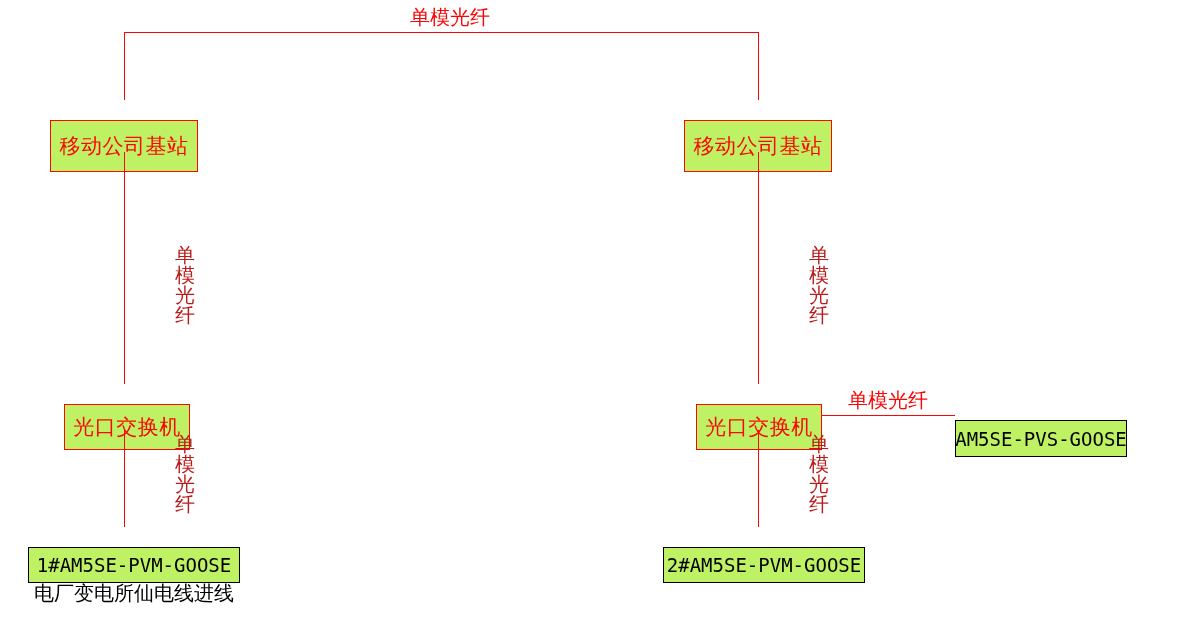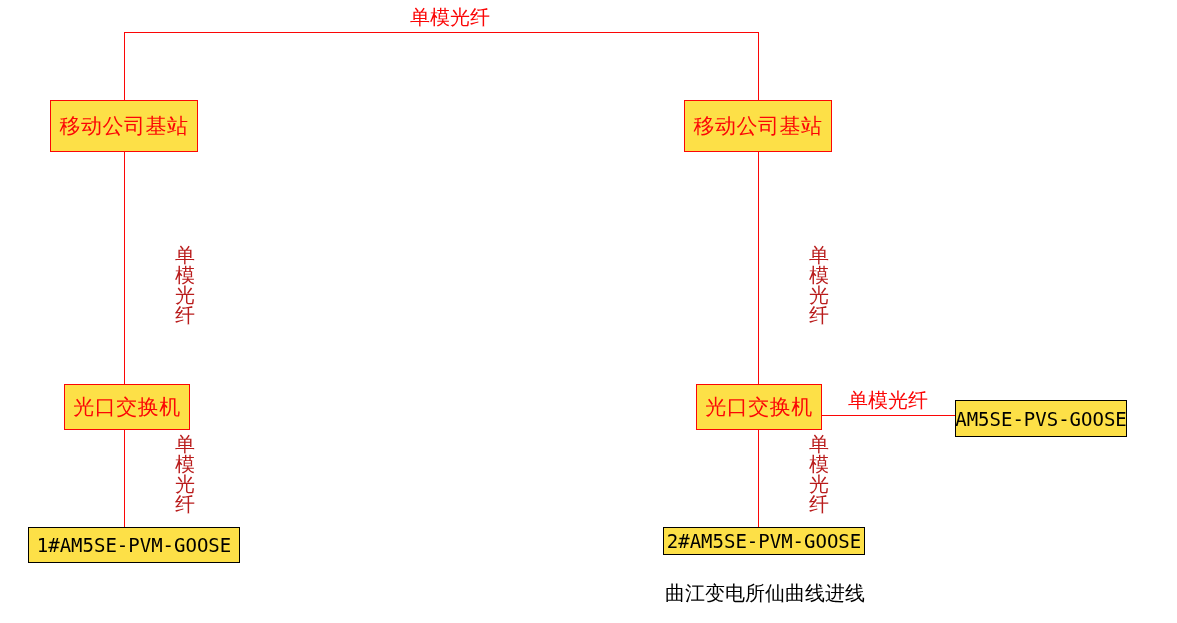--- a/index.html
+++ b/index.html
@@ -29,22 +29,23 @@
     border-left: 1.4px solid #fb0606;
   }
 
   
   .node-box {
     position: absolute;
     box-sizing: border-box;
     display: flex;
     align-items: center;
     justify-content: center;
-    background: #fde047;
+    background: #bef264;
     white-space: nowrap;
+    margin-top: 20px;
   }
   .node-box.red {
     border: 1.4px solid #fb0606;
     color: #fb0606;
     font-family: "Liberation Sans", sans-serif;
     font-size: 21px;
     letter-spacing: 0.5px;
   }
   .node-box.black {
     border: 1.4px solid #000000;
@@ -106,20 +107,21 @@
 
   <div class="line-v" style="left:124px; top:430px; height:97px;"></div>
 
   <div class="label red-v" style="left:143px; top:434px;">单
 模
 光
 纤</div>
 
   <div class="node-box black" style="left:28px; top:527px; width:212px; height:36px;">1#AM5SE-PVM-GOOSE</div>
 
+  <div class="label black-h" style="left:34px; top:580px;">电厂变电所仙电线进线</div>
 
   <div class="line-v" style="left:758px; top:32px; height:68px;"></div>
 
   <div class="node-box red" style="left:684px; top:100px; width:148px; height:52px;">移动公司基站</div>
 
   <div class="line-v" style="left:758px; top:152px; height:232px;"></div>
 
   <div class="label red-v" style="left:777px; top:245px;">单
 模
 光
@@ -127,23 +129,22 @@
 
   <div class="node-box red" style="left:696px; top:384px; width:126px; height:46px;">光口交换机</div>
 
   <div class="line-v" style="left:758px; top:430px; height:97px;"></div>
 
   <div class="label red-v" style="left:777px; top:434px;">单
 模
 光
 纤</div>
 
-  <div class="node-box black" style="left:663px; top:527px; width:202px; height:28px;">2#AM5SE-PVM-GOOSE</div>
+  <div class="node-box black" style="left:663px; top:527px; width:202px; height:36px;">2#AM5SE-PVM-GOOSE</div>
 
-  <div class="label black-h" style="left:665px; top:580px;">曲江变电所仙曲线进线</div>
 
   <div class="line-h" style="left:822px; top:415px; width:133px;"></div>
 
   <div class="label red-h" style="left:848px; top:387px;">单模光纤</div>
 
 
   <div class="node-box black" style="left:955px; top:400px; width:172px; height:37px;">AM5SE-PVS-GOOSE</div>
 
 </div>
 

